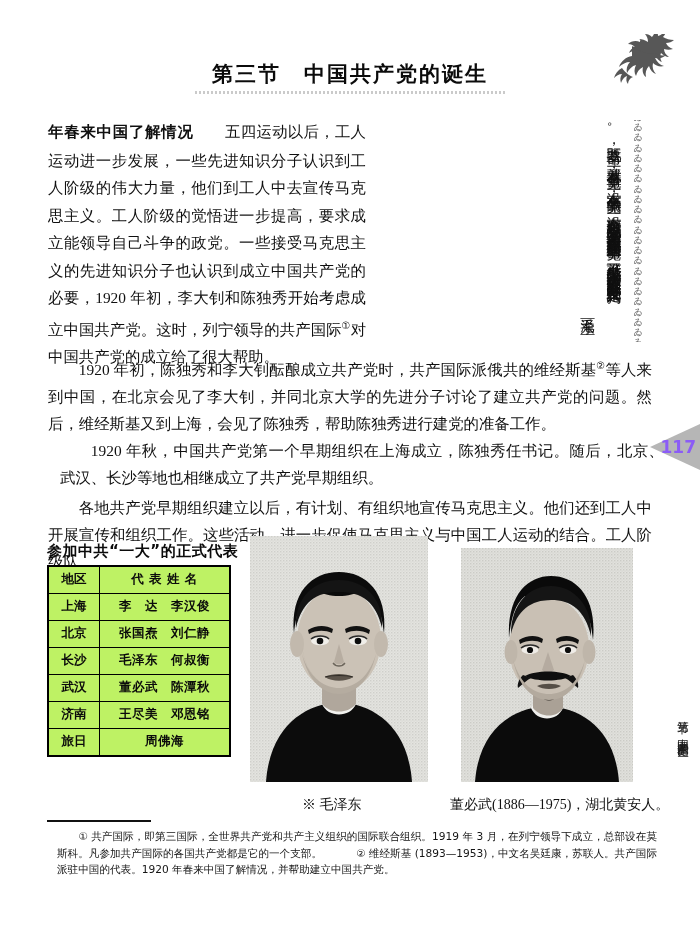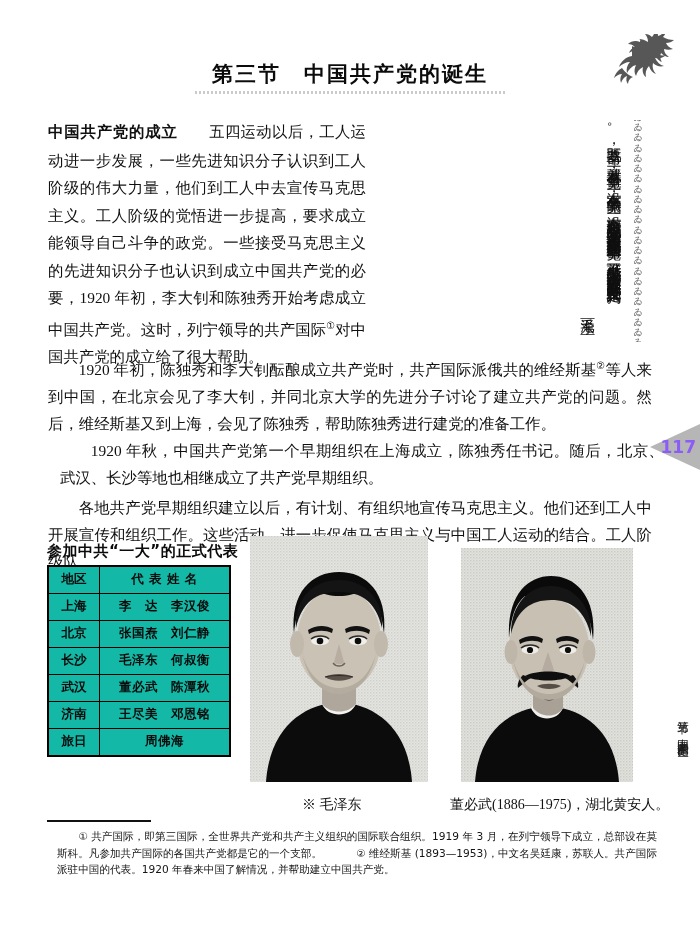--- a/index.html
+++ b/index.html
@@ -184,21 +184,21 @@
     color: #0b0b0b;
     white-space: nowrap;
   }
   #delegates-table {
     position: absolute;
     left: 47px;
     top: 25px;
     width: 184px;
     border-collapse: collapse;
     border: 2px solid #000;
-    background: #14b8a6;
+    background: #bef264;
   }
   #delegates-table td {
     border: 1px solid #000;
     font-family: "DejaVu Sans", "Liberation Sans", sans-serif;
     font-size: 12.5px;
     font-weight: bold;
     color: #0b0b0b;
     text-align: center;
     padding: 4px 2px 5px 2px;
     height: 17px;
@@ -316,21 +316,21 @@
   </div>
 
   <div id="title-block">
     <div id="title">第三节　中国共产党的诞生</div>
     <div id="title-rule"></div>
   </div>
 
   <div id="top-section">
 
     <div id="lead-para">
-      <b>中国共产党的成立</b><span>　　五四运动以后，工人运动进一步发展，一些先进知识分子认识到工人阶级的伟大力量，他们到工人中去宣传马克思主义。工人阶级的觉悟进一步提高，要求成立能领导自己斗争的政党。一些接受马克思主义的先进知识分子也认识到成立中国共产党的必要，1920 年初，李大钊和陈独秀开始考虑成立中国共产党。这时，列宁领导的共产国际</span><span class="sup-note">①</span><span>对中国共产党的成立给了很大帮助。</span>
+      <b>年春来中国了解情况</b><span>　　五四运动以后，工人运动进一步发展，一些先进知识分子认识到工人阶级的伟大力量，他们到工人中去宣传马克思主义。工人阶级的觉悟进一步提高，要求成立能领导自己斗争的政党。一些接受马克思主义的先进知识分子也认识到成立中国共产党的必要，1920 年初，李大钊和陈独秀开始考虑成立中国共产党。这时，列宁领导的共产国际</span><span class="sup-note">①</span><span>对中国共产党的成立给了很大帮助。</span>
     </div>
 
     <div id="quote-box">
       <div id="quote-deco-line">ゐゐゐゐゐゐゐゐゐゐゐゐゐゐゐゐゐゐゐゐゐゐゐゐゐゐゐゐ</div>
       <div id="quote-text"><span>※</span><span>既要革命，就要有一个革命党，没有一个革命的党，没有一个按照马克思列宁主义的革命理论和革命风格建立起来的革命党，就不可能领导工人阶级和广大人民群众战胜帝国主义及其走狗。</span></div>
       <div id="quote-attrib">——毛泽东</div>
     </div>
 
   </div>
 

